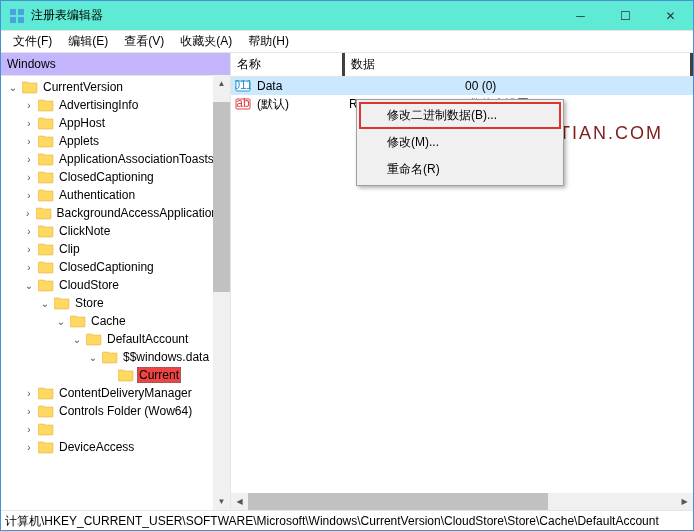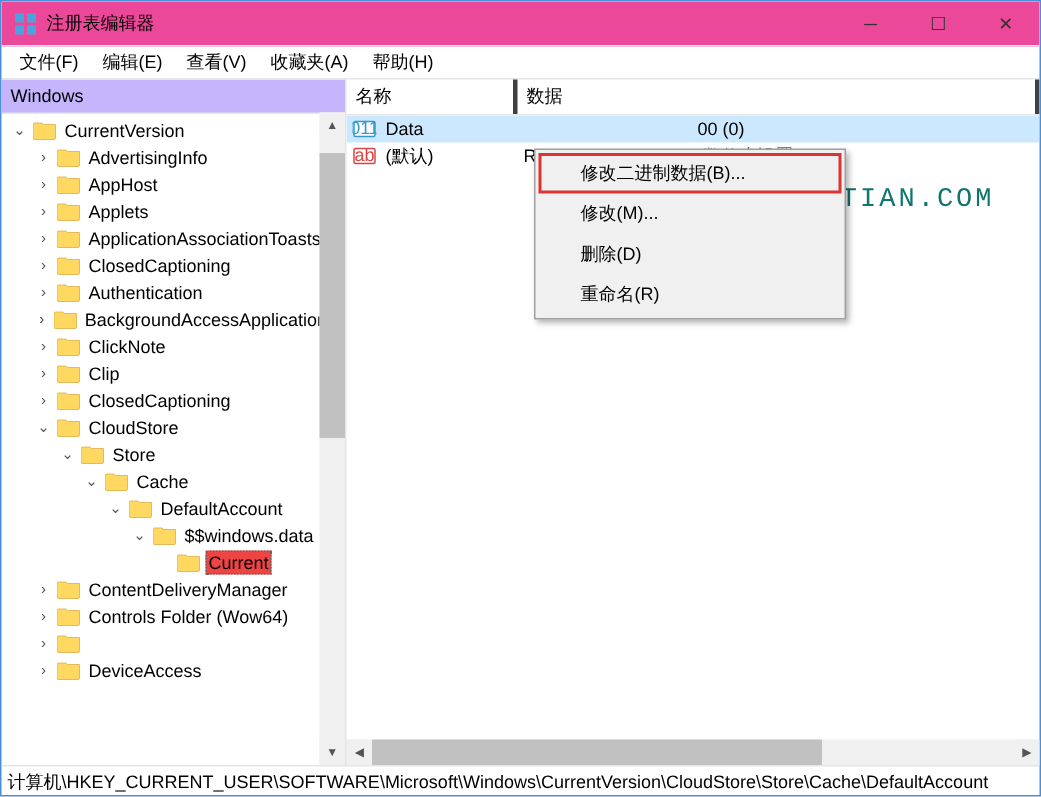--- a/index.html
+++ b/index.html
@@ -1,17 +1,17 @@
 <!DOCTYPE html>
 <html><head>
 <meta charset="utf-8">
 <style>
 * { box-sizing: border-box; margin: 0; padding: 0; font-family: "Microsoft YaHei", "Segoe UI", sans-serif; font-size: 12px; }
 body { background: #fff; width: 694px; height: 531px; overflow: hidden; border: 1px solid #4a8ed6; display: flex; flex-direction: column; }
-.titlebar { height: 30px; background: #ec4899; display: flex; align-items: center; padding-left: 8px; border-bottom: 1px solid #e5e5e5; }
+.titlebar { height: 30px; background: #5eead4; display: flex; align-items: center; padding-left: 8px; border-bottom: 1px solid #e5e5e5; }
 .titlebar .app-icon { width: 16px; height: 16px; margin-right: 6px; display: inline-flex; }
 .titlebar .title { flex: 1; }
 .win-controls { display: flex; height: 100%; }
 .win-controls div { width: 45px; display: flex; align-items: center; justify-content: center; color: #333; }
 .menubar { height: 22px; display: flex; align-items: center; padding-left: 4px; border-bottom: 1px solid #e5e5e5; }
 .menubar span { padding: 2px 8px; }
 .content { flex: 1; display: flex; min-height: 0; position: relative; }
 .tree-pane { width: 230px; border-right: 1px solid #e5e5e5; overflow: hidden; position: relative; }
 .tree-header { padding: 4px 6px; border-bottom: 1px solid #e5e5e5; background: #c4b5fd; }
 .tree { padding: 2px 0 2px 2px; overflow: auto; height: calc(100% - 22px); white-space: nowrap; }
@@ -32,21 +32,21 @@
 .statusbar { height: 20px; border-top: 1px solid #e5e5e5; padding: 2px 4px; white-space: nowrap; overflow: hidden; }
 .context-menu { position: absolute; background: #f0f0f0; border: 1px solid #a0a0a0; box-shadow: 2px 2px 4px rgba(0,0,0,0.3); padding: 2px; z-index: 100; width: 208px; }
 .context-menu .item { padding: 5px 20px 5px 28px; }
 .context-menu .highlighted { border: 2px solid #d33; padding: 3px 18px 3px 26px; }
 .scrollbar-v { position: absolute; right: 0; top: 22px; bottom: 0; width: 17px; background: #f0f0f0; display: flex; flex-direction: column; }
 .scrollbar-h { height: 17px; background: #f0f0f0; display: flex; }
 .sb-btn { width: 17px; height: 17px; background: #f0f0f0; display: flex; align-items: center; justify-content: center; font-size: 8px; color: #555; }
 .sb-track { flex: 1; position: relative; }
 .sb-thumb-v { position: absolute; left: 0; right: 0; background: #c1c1c1; }
 .sb-thumb-h { position: absolute; top: 0; bottom: 0; background: #c1c1c1; }
-.watermark { position: absolute; right: 30px; top: 46px; color: #0f766e; font-size: 18px; letter-spacing: 2px; pointer-events: none; z-index: 50; font-family: Liberation Mono, monospace; }
+.watermark { position: absolute; right: 30px; top: 46px; color: #7f1d1d; font-size: 18px; letter-spacing: 2px; pointer-events: none; z-index: 50; }
 </style>
 </head>
 <body>
 
 <div class="titlebar">
   <span class="app-icon">
     <svg viewBox="0 0 16 16">
         <rect x="1" y="1" width="6" height="6" fill="#4aa3df"></rect>
         <rect x="9" y="1" width="6" height="6" fill="#4aa3df"></rect>
         <rect x="1" y="9" width="6" height="6" fill="#4aa3df"></rect>
@@ -296,21 +296,20 @@
             </svg>
           </span>
           <div class="cell" style="width: 92px;">(默认)</div>
           <div class="cell col-type">REG_SZ</div>
           <div class="cell col-data">(数值未设置)</div>
         </div>
         <div class="watermark">TIAN.COM</div>
       <div class="context-menu" style="left:125px;top:22px">
         <div class="item highlighted">修改二进制数据(B)...</div>
         <div class="item">修改(M)...</div>
-        <div class="item">删除(D)</div>
         <div class="item">重命名(R)</div>
       </div>
     </div>
     <div class="scrollbar-h">
       <div class="sb-btn">◀</div>
       <div class="sb-track">
           <div class="sb-thumb-h" style="left:0;width:70%"></div>
         </div>
       <div class="sb-btn">▶</div>
     </div>

